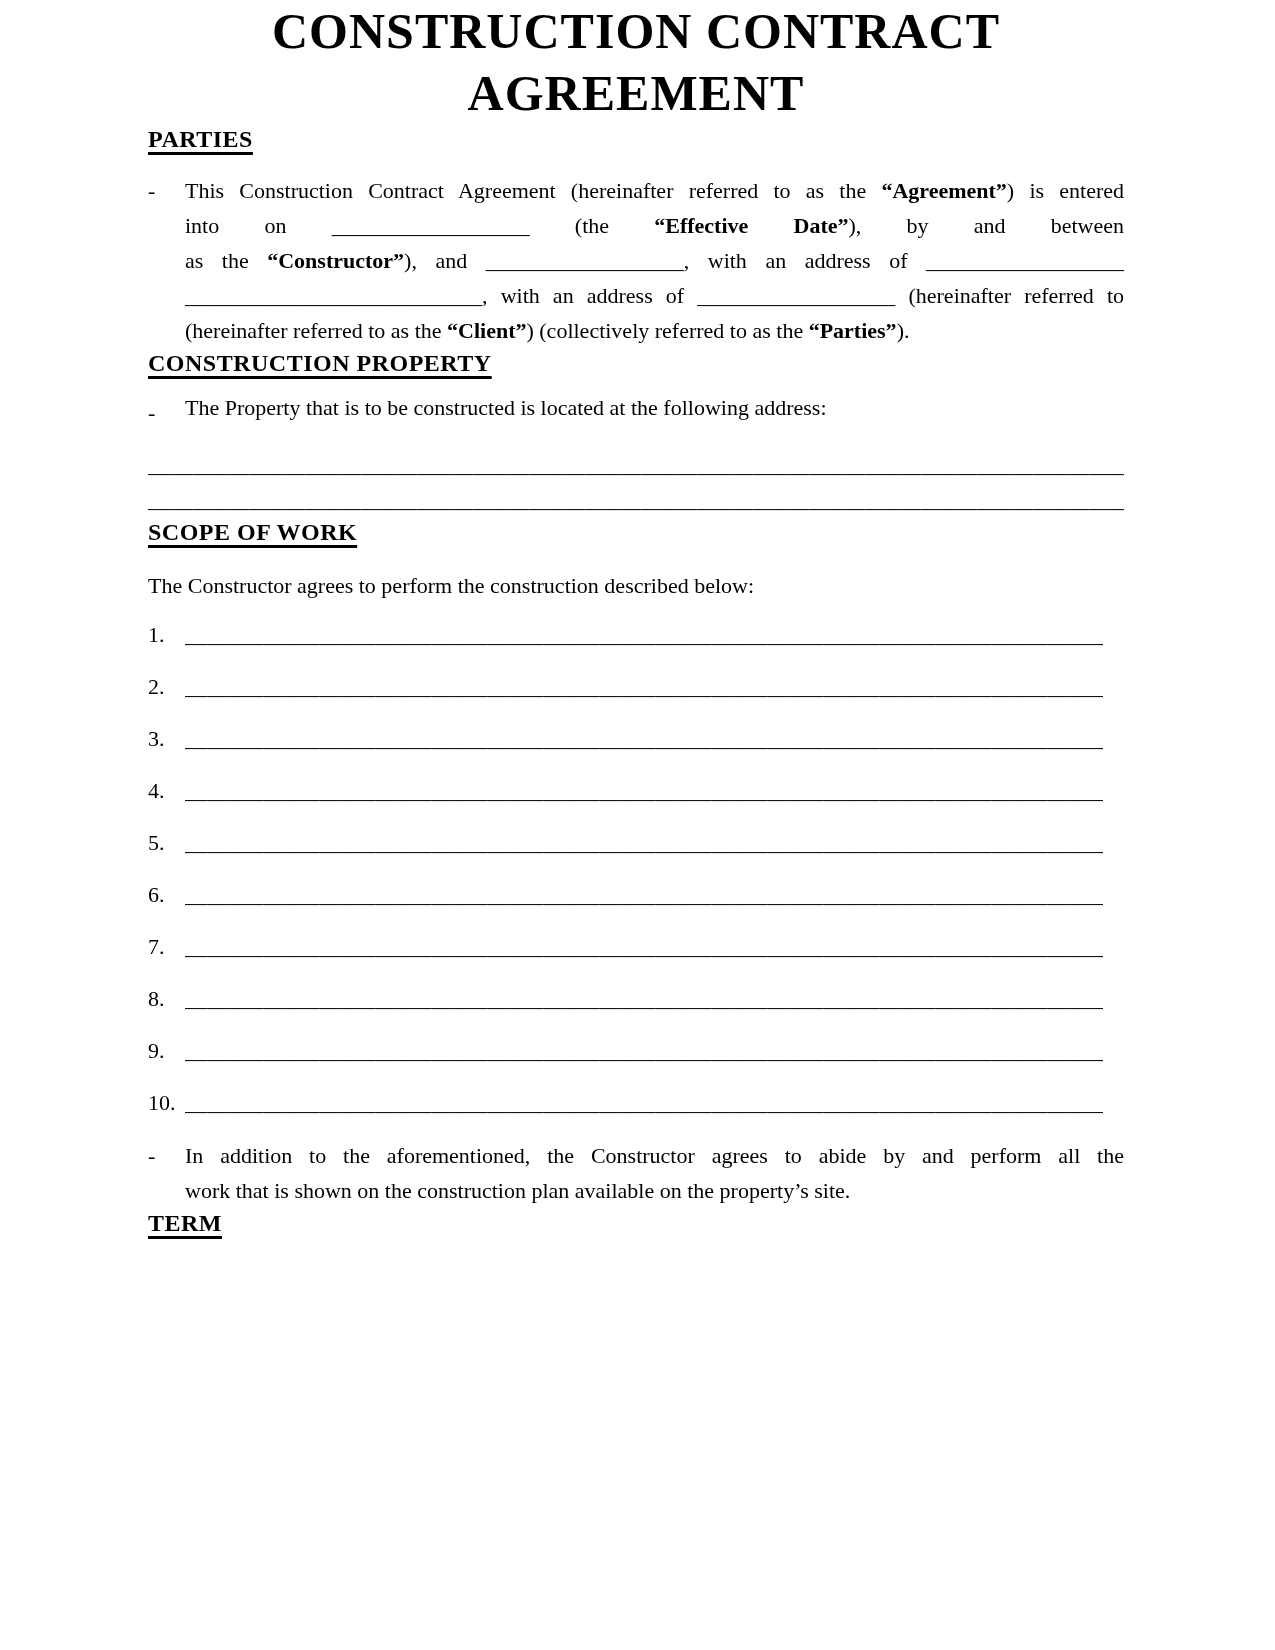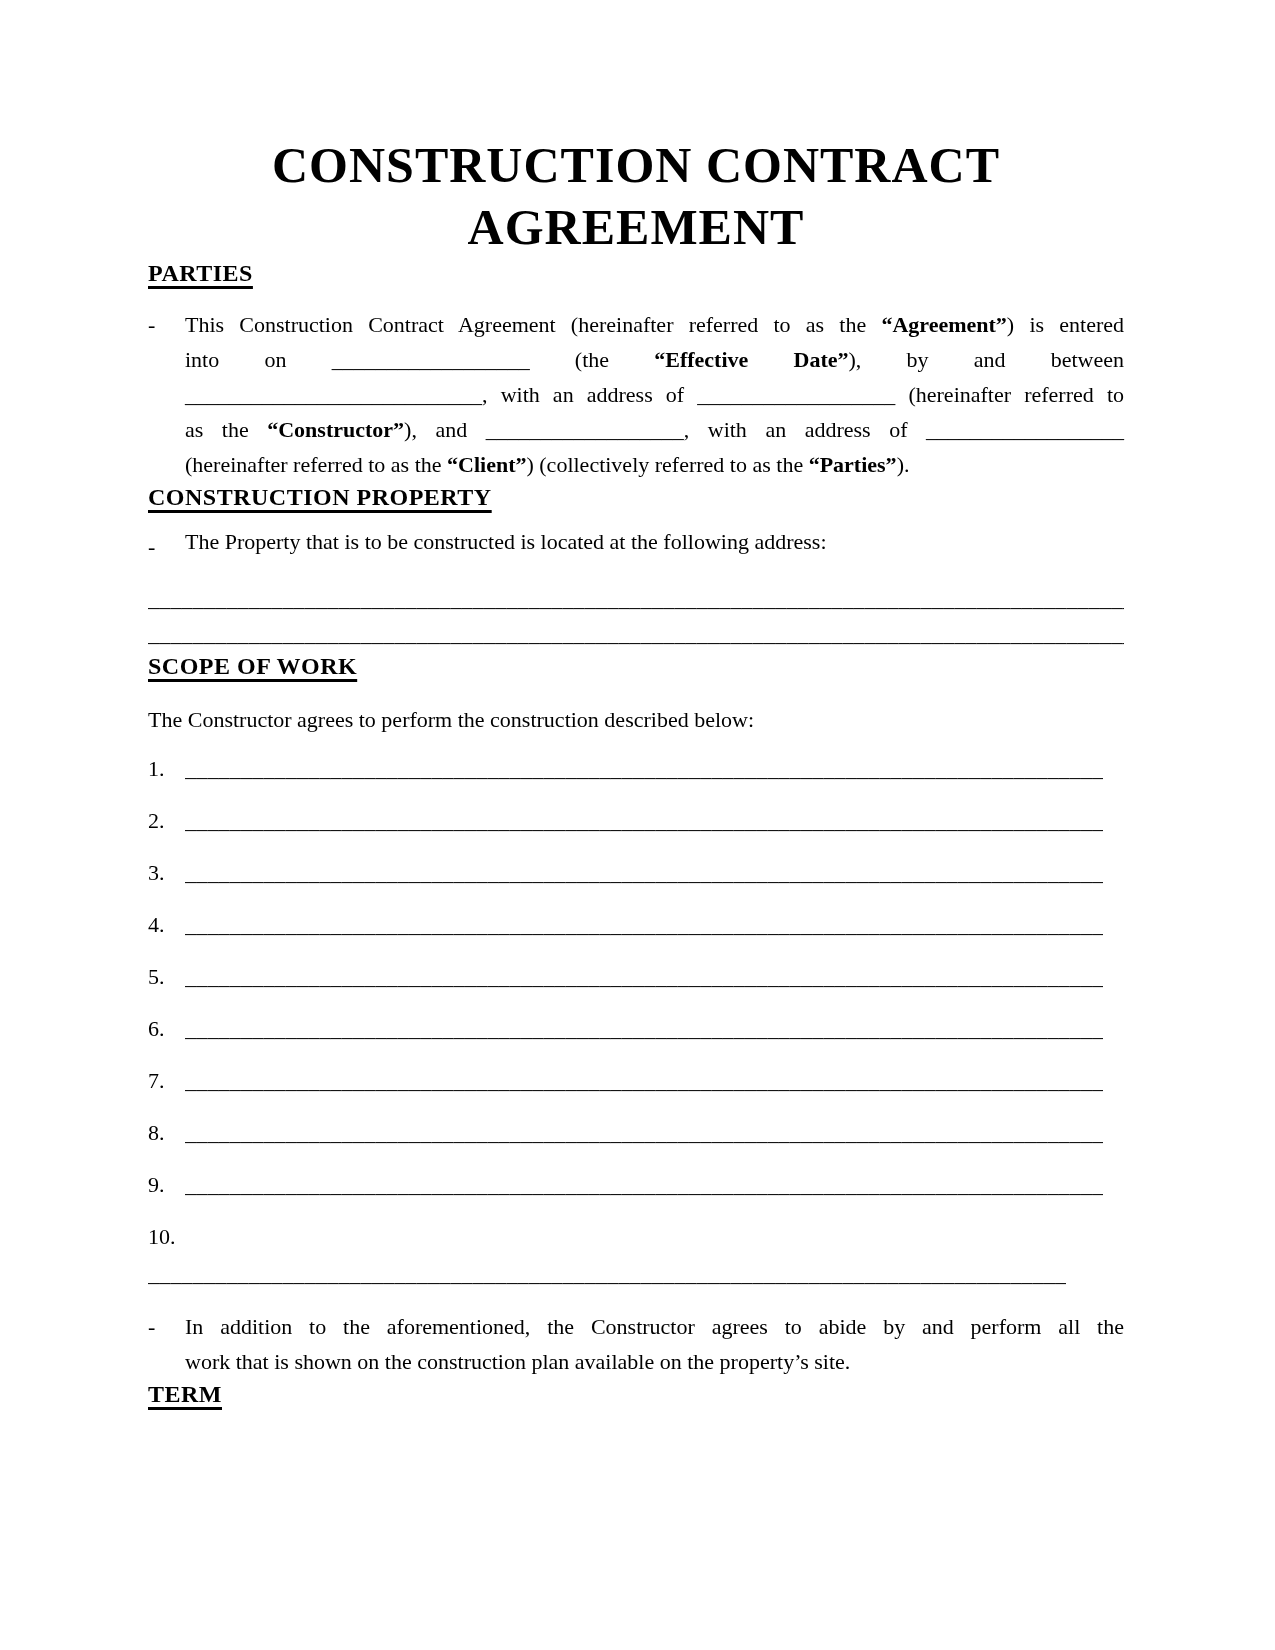--- a/index.html
+++ b/index.html
@@ -10,21 +10,20 @@
     margin: 0 auto;
     background: #ffffff;
     color: #000;
     font-family: "Liberation Serif", "DejaVu Serif", serif;
     font-size: 22px;
     overflow: hidden;
   }
   .content { margin: 0 151px 0 148px; }
 
   .doc-title {
-    margin-top: 134px;
     text-align: center;
     font-weight: bold;
     font-size: 50px;
     line-height: 62px;
     letter-spacing: 1px;
   }
 
   h2.sec {
     font-size: 24px;
     line-height: 30px;
@@ -72,21 +71,21 @@
 
   .scope-intro { margin-top: 21px; line-height: 35px; }
 
   .scope-list { margin-top: 14px; }
   .scope-row {
     display: flex;
     align-items: flex-start;
     line-height: 35px;
     margin-bottom: 17px;
   }
-  .scope-row:last-child { margin-bottom: 0; flex-direction: column; }
+  .scope-row:last-child { margin-bottom: 0; }
   .num { flex: 0 0 37px; }
   .scope-blank { flex: 0 0 auto; white-space: nowrap; overflow: hidden; letter-spacing: 0.2px; }
 </style>
 </head>
 <body>
 
 <div class="page">
   <div class="content">
 
     <div class="doc-title">
@@ -97,23 +96,23 @@
     <h2 class="sec mt-parties"><span>PARTIES</span></h2>
 
     <div class="bullet-row parties-para">
       <span class="dash">-</span>
       <div class="bullet-body">
 
           <div class="pline just"><span>This Construction Contract Agreement (hereinafter referred to as the </span><span class="b">“Agreement”</span><span>) is entered</span></div>
 
           <div class="pline just"><span>into on __________________ (the </span><span class="b">“Effective Date”</span><span>), by and between</span></div>
 
+          <div class="pline just"><span>as the </span><span class="b">“Constructor”</span><span>), and __________________, with an address of __________________</span></div>
+
           <div class="pline just"><span>___________________________, with an address of __________________ (hereinafter referred to</span></div>
-
-          <div class="pline just"><span>as the </span><span class="b">“Constructor”</span><span>), and __________________, with an address of __________________</span></div>
 
           <div class="pline noju"><span>(hereinafter referred to as the </span><span class="b">“Client”</span><span>) (collectively referred to as the </span><span class="b">“Parties”</span><span>).</span></div>
         </div>
     </div>
 
     <h2 class="sec mt-cp"><span>CONSTRUCTION PROPERTY</span></h2>
 
     <div class="bullet-row cp-bullet">
       <span class="dash">-</span>
       <div class="bullet-body">The Property that is to be constructed is located at the following address:</div>

